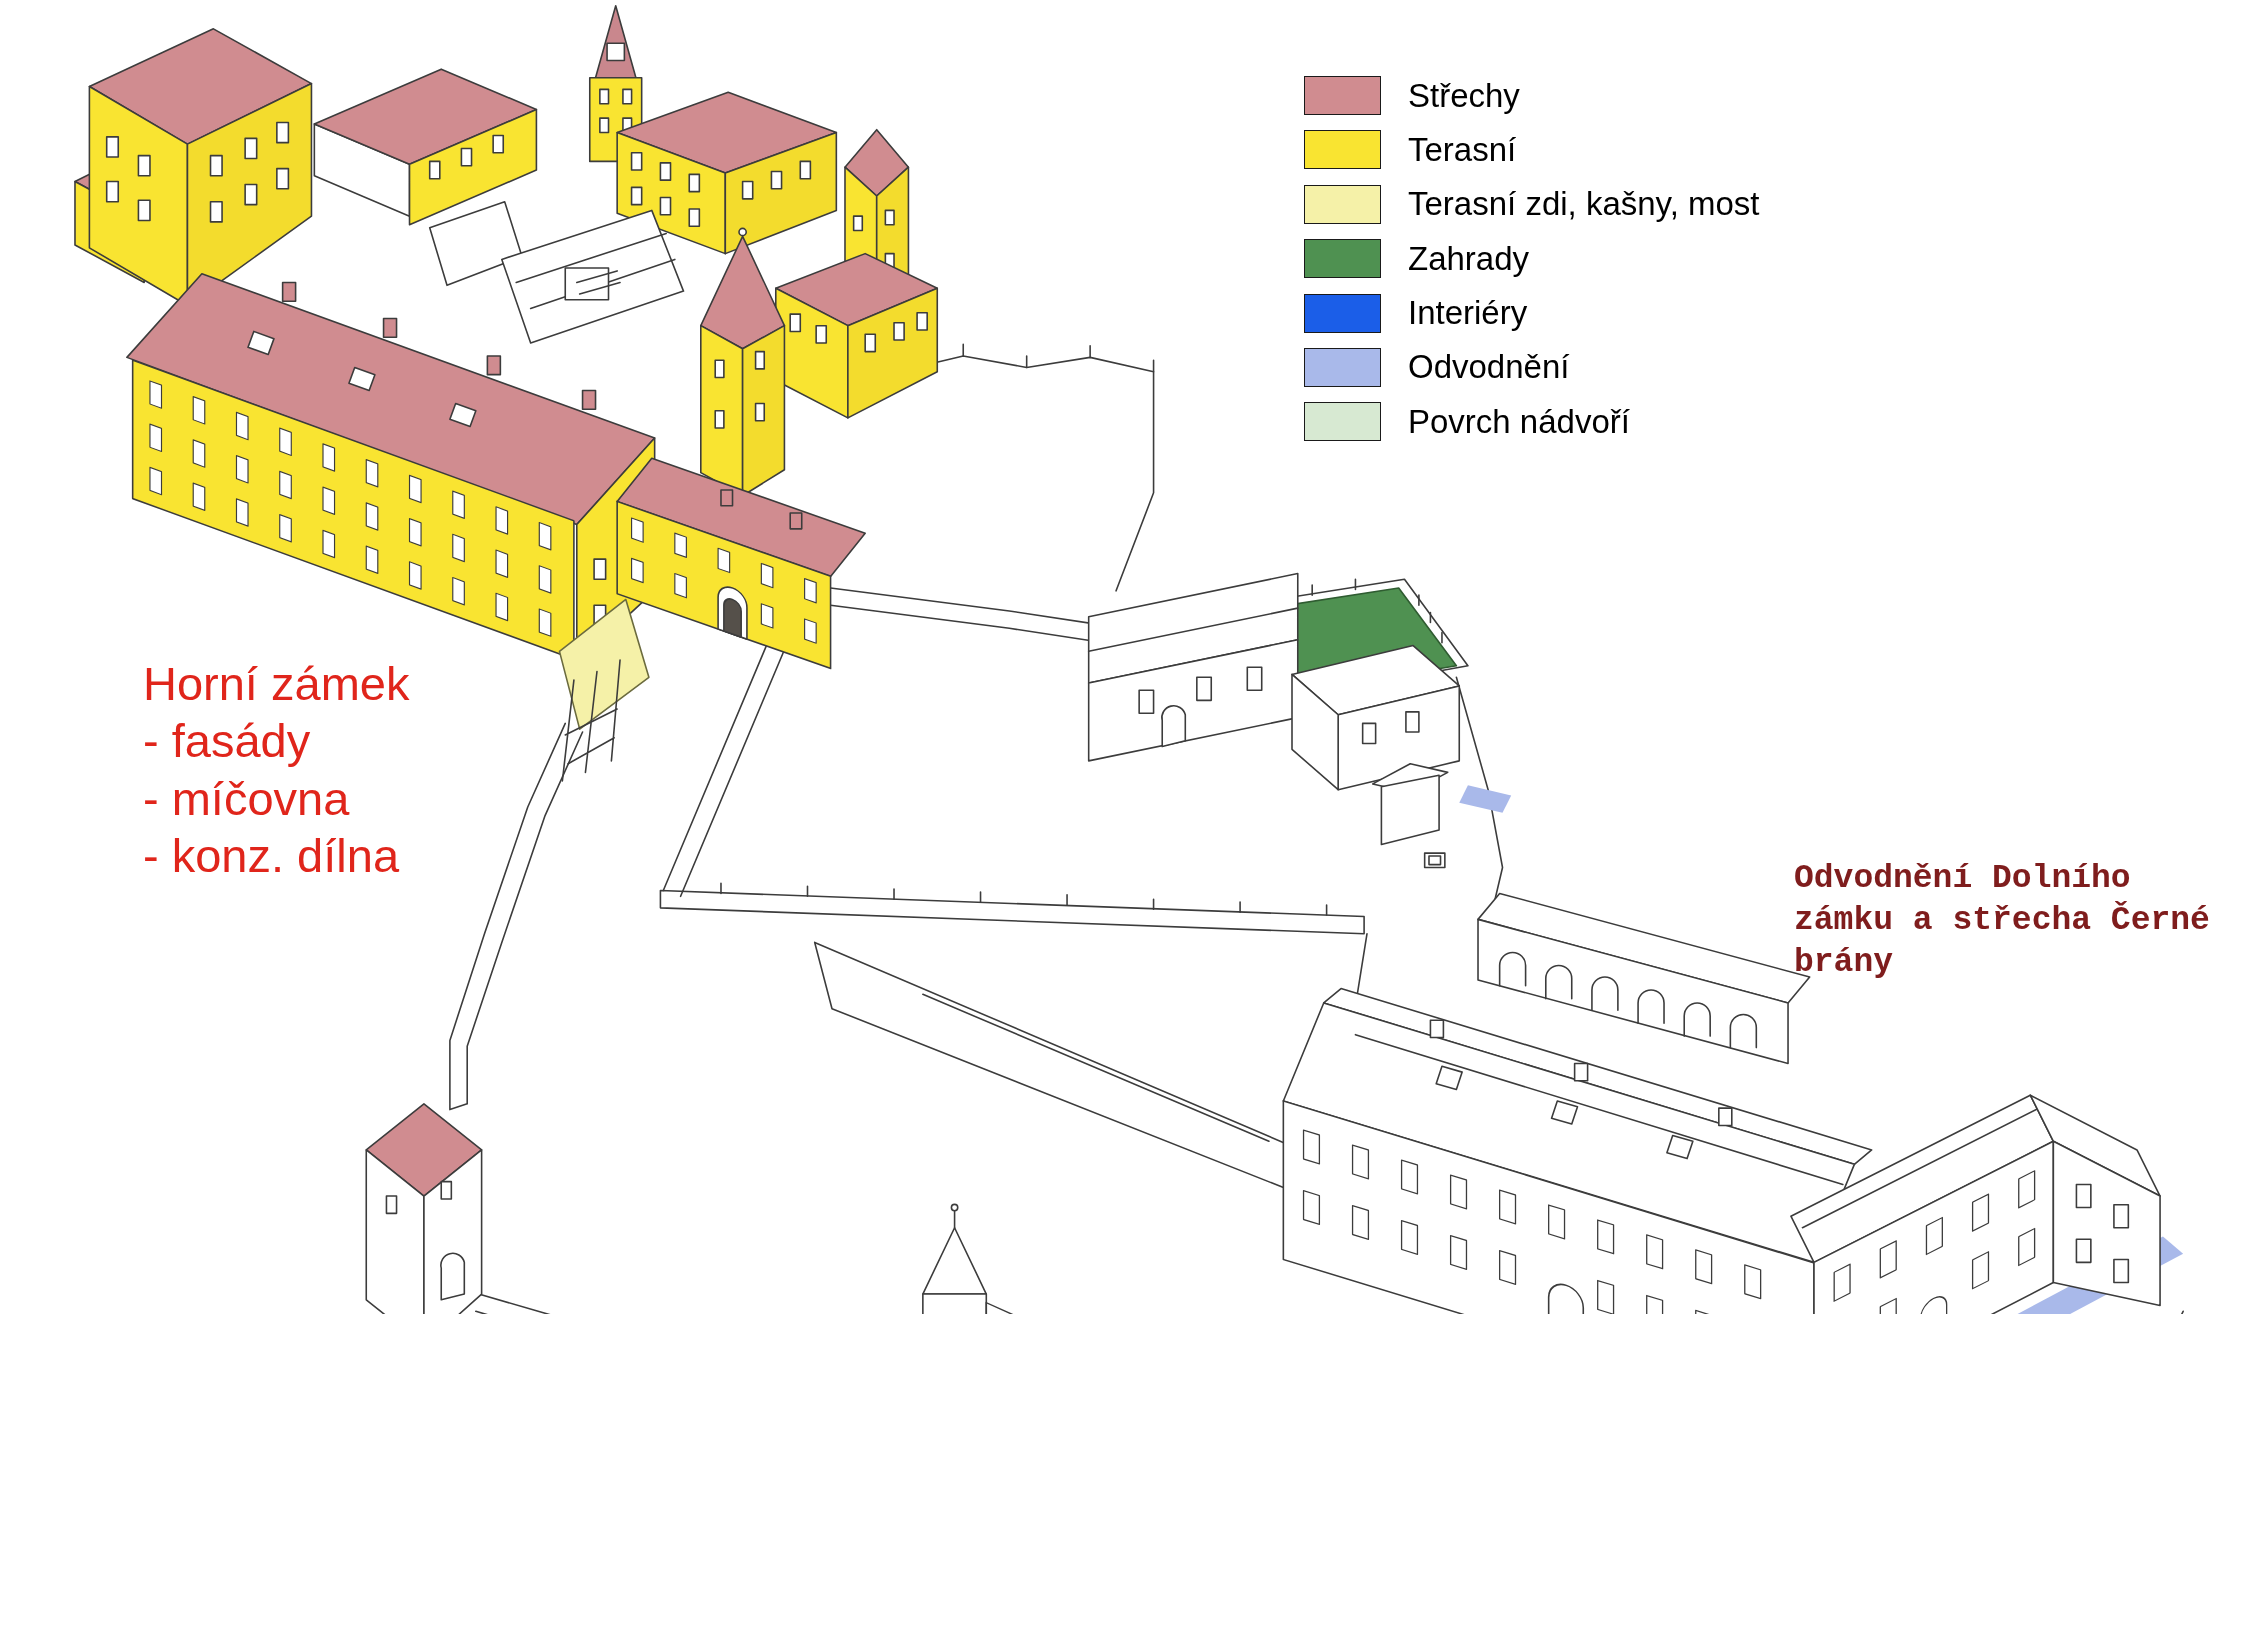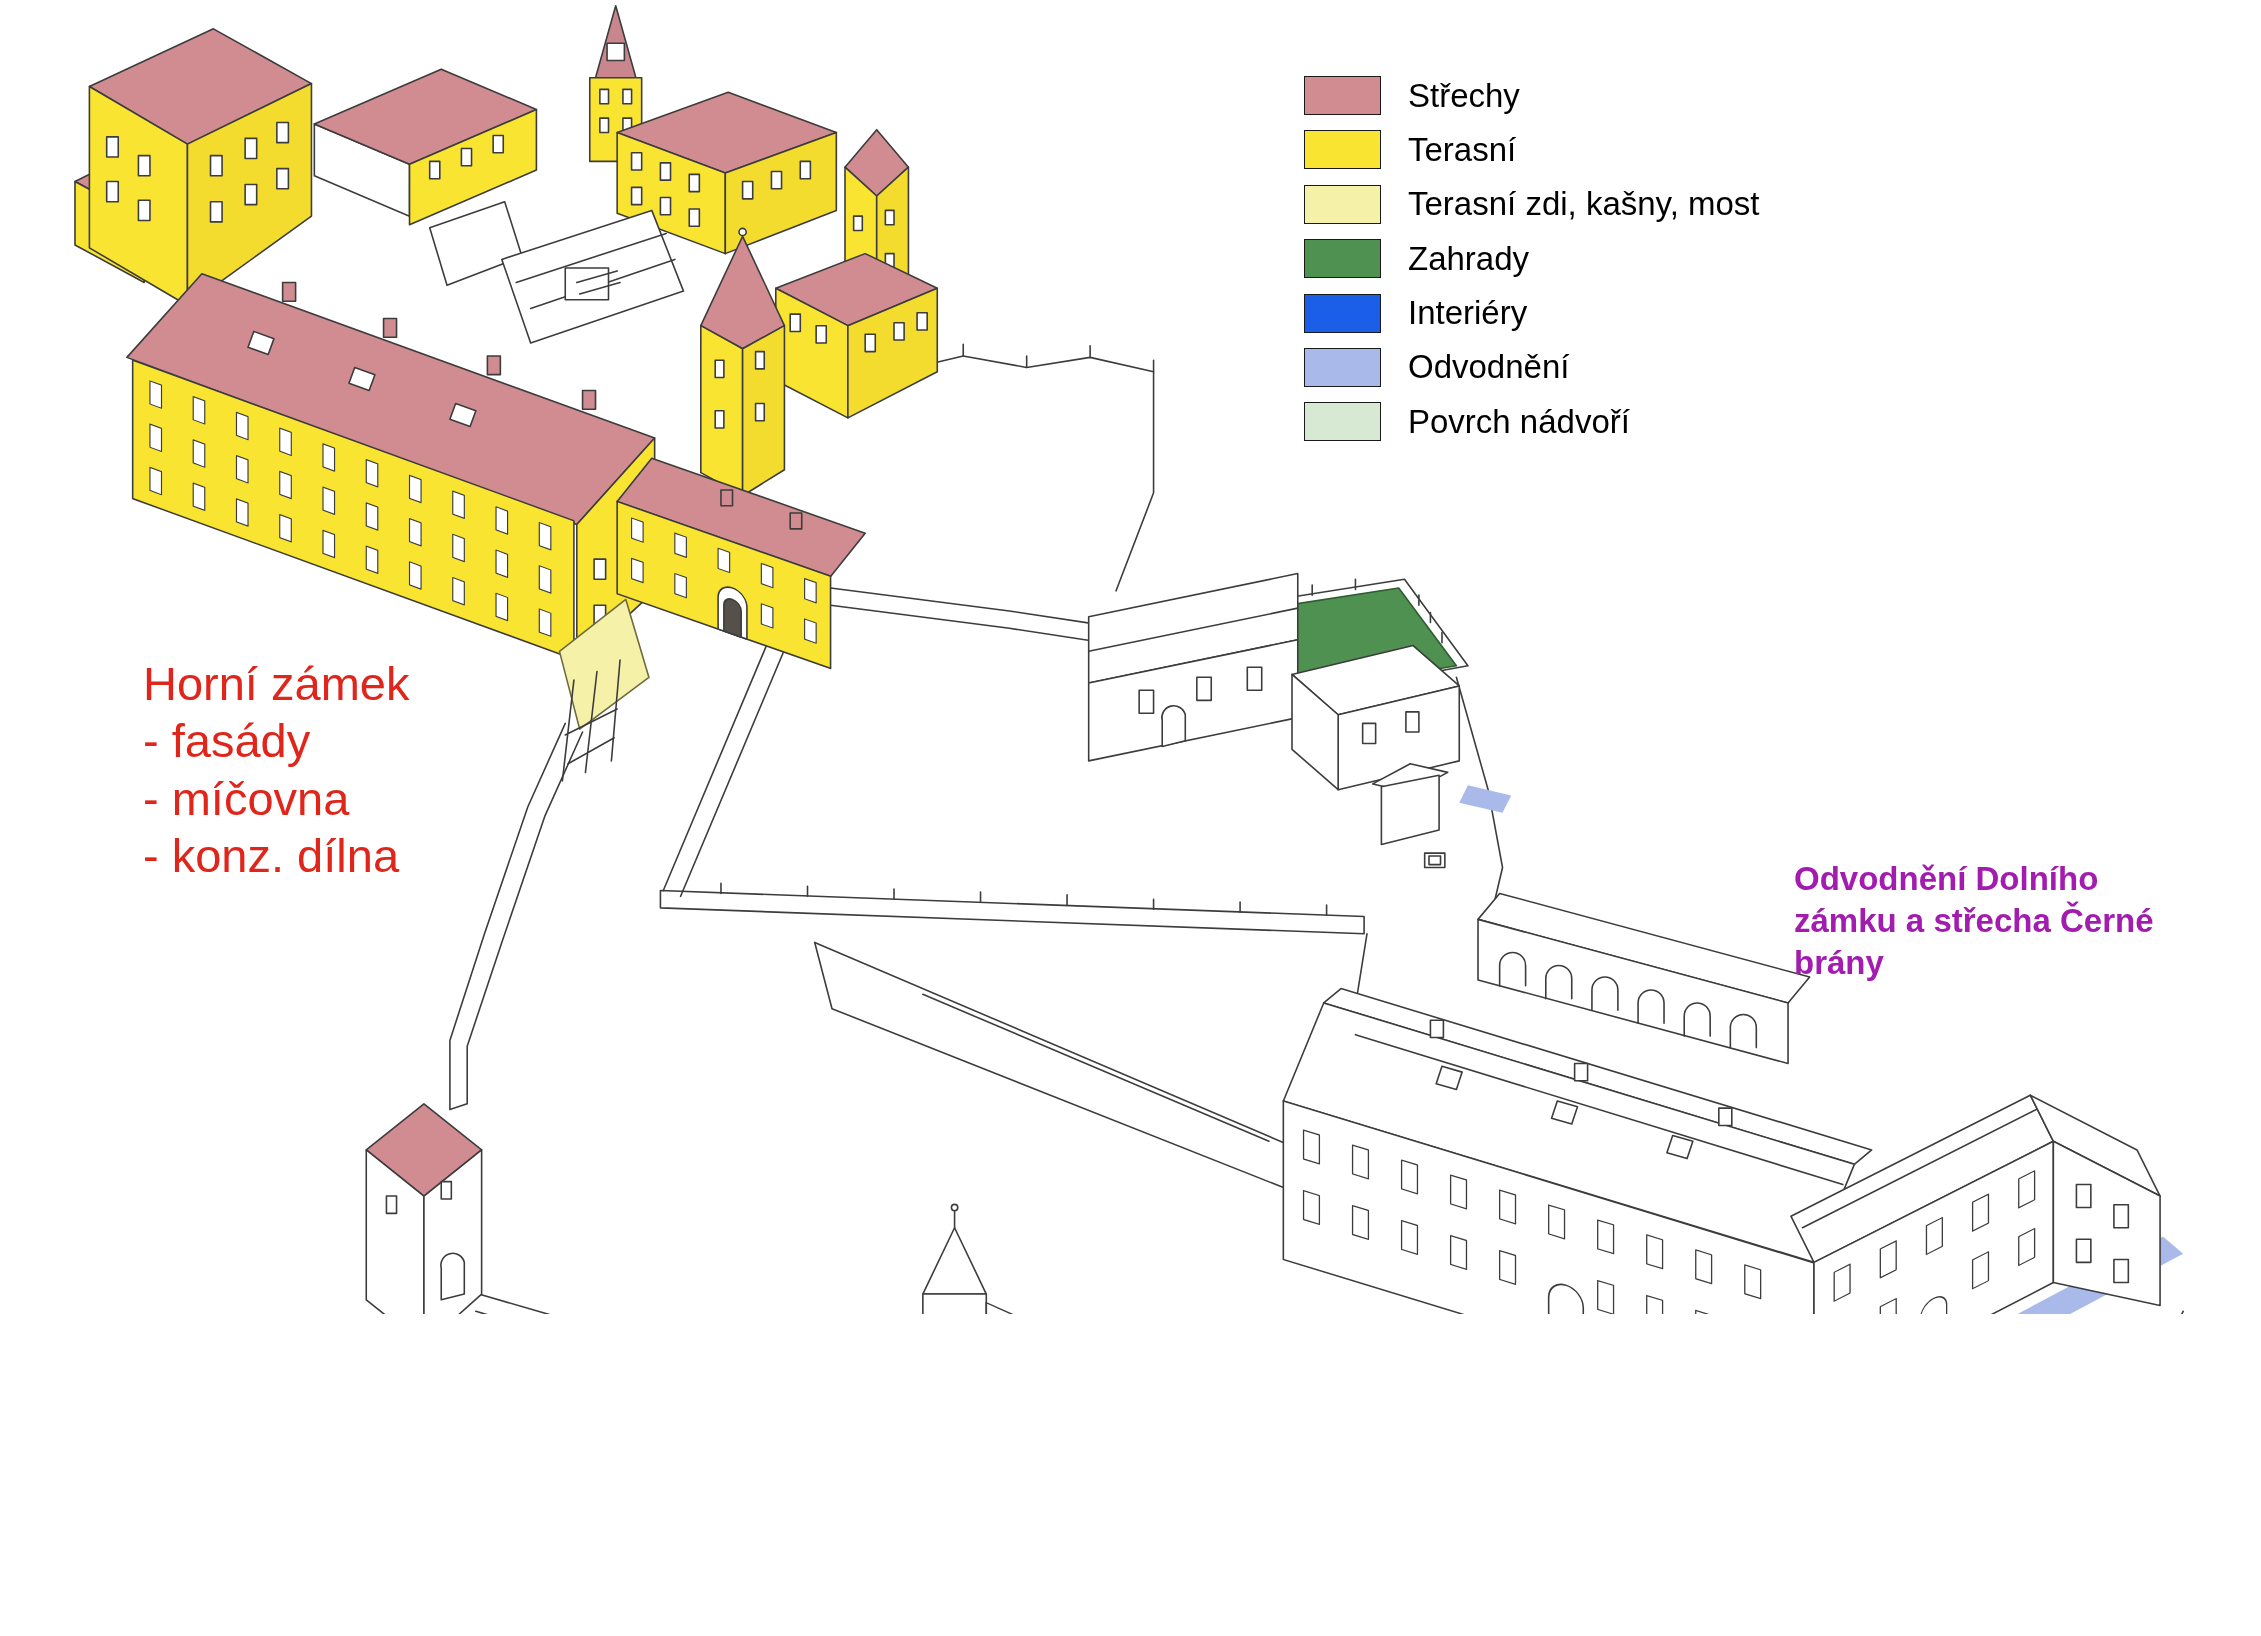--- a/index.html
+++ b/index.html
@@ -391,20 +391,20 @@
     </div>
   </div>
 
   <div class="ann-upper" style="color: rgb(224, 37, 27);">
     <div class="ann-line">Horní zámek</div>
     <div class="ann-line">- fasády</div>
     <div class="ann-line">- míčovna</div>
     <div class="ann-line">- konz. dílna</div>
   </div>
 
-  <div class="ann-lower" style="color: #a21caf;">
+  <div class="ann-lower" style="color: #7f1d1d; font-family: Liberation Mono, monospace;">
     <div class="ann-line">Odvodnění Dolního</div>
     <div class="ann-line">zámku a střecha Černé</div>
     <div class="ann-line">brány</div>
   </div>
 
 </div>
 
 
 </body></html>

